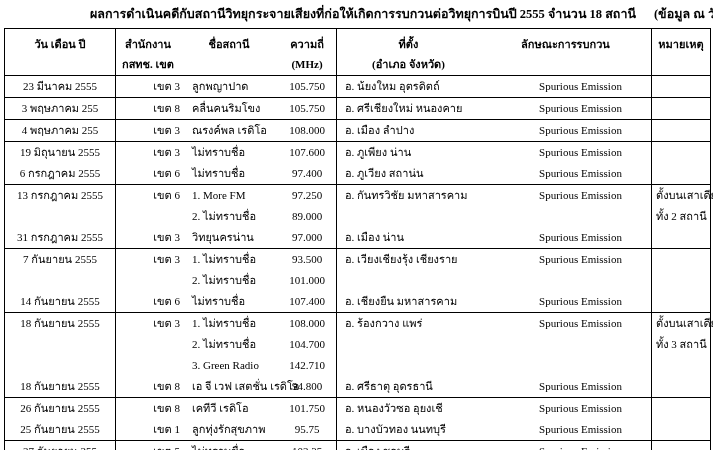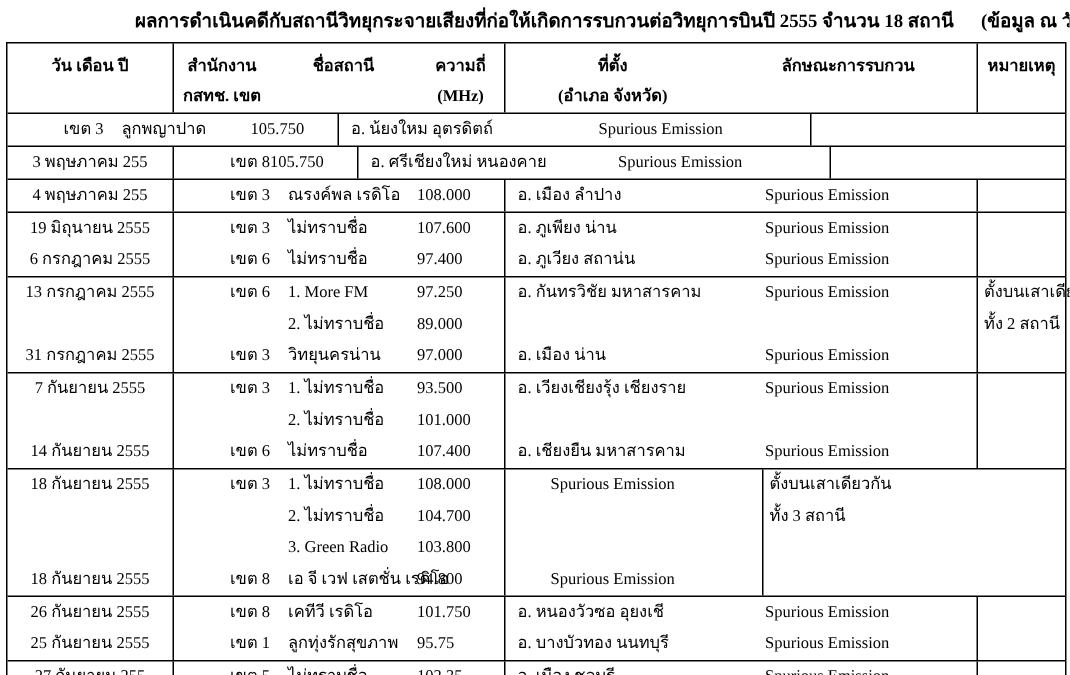--- a/index.html
+++ b/index.html
@@ -31,23 +31,23 @@
   .c-station{width:98px;}
   .c-freq{width:59px;}
   .c-location{width:143px;}
   .c-interference{width:172px;}
   .c-remark{width:58px;}
   .b-r{border-right:1px solid #000;}
   
   .col-date{text-align:center;}
   .col-office{text-align:right;}
   .col-station{padding-left:12px;}
-  .col-freq{}
+  .col-freq{text-align:center;}
   .col-location{padding-left:8px;}
-  .col-interference{padding-left:30px;}
+  .col-interference{padding-left:30px;text-align:center;}
   .col-remark{padding-left:4px;}
 </style>
 </head>
 <body>
 
 <div class="page">
 
   <div class="title-row">
     <span>ผลการดำเนินคดีกับสถานีวิทยุกระจายเสียงที่ก่อให้เกิดการรบกวนต่อวิทยุการบินปี 2555 จำนวน 18 สถานี</span><span class="title-note">(ข้อมูล ณ วันที่ 1 ต.ค. 2555)</span>
   </div>
@@ -80,20 +80,23 @@
         <div class="hline"></div>
       </div>
       <div class="hcol c-remark">
         <div class="hline">หมายเหตุ</div>
         <div class="hline"></div>
       </div>
     </div>
 
     <div>
         <div class="row">
+          <div class="col c-date b-r col-date">
+            <div class="line">23 มีนาคม 2555</div>
+          </div>
           <div class="col c-office col-office">
             <div class="line">เขต 3</div>
           </div>
           <div class="col c-station col-station">
             <div class="line">ลูกพญาปาด</div>
           </div>
           <div class="col c-freq b-r col-freq">
             <div class="line">105.750</div>
           </div>
           <div class="col c-location col-location">
@@ -105,20 +108,23 @@
           <div class="col c-remark col-remark">
             <div class="line"></div>
           </div>
         </div>
         <div class="row">
           <div class="col c-date b-r col-date">
             <div class="line">3 พฤษภาคม 255</div>
           </div>
           <div class="col c-office col-office">
             <div class="line">เขต 8</div>
+          </div>
+          <div class="col c-station col-station">
+            <div class="line">คลื่นคนริมโขง</div>
           </div>
           <div class="col c-freq b-r col-freq">
             <div class="line">105.750</div>
           </div>
           <div class="col c-location col-location">
             <div class="line">อ. ศรีเชียงใหม่ หนองคาย</div>
           </div>
           <div class="col c-interference b-r col-interference">
             <div class="line">Spurious Emission</div>
           </div>
@@ -268,22 +274,28 @@
           </div>
           <div class="col c-station col-station">
             <div class="line">1. ไม่ทราบชื่อ</div>
             <div class="line">2. ไม่ทราบชื่อ</div>
             <div class="line">3. Green Radio</div>
             <div class="line">เอ จี เวฟ เสตชั่น เรดิโอ</div>
           </div>
           <div class="col c-freq b-r col-freq">
             <div class="line">108.000</div>
             <div class="line">104.700</div>
-            <div class="line">103.800</div>
+            <div class="line">142.710</div>
             <div class="line">94.800</div>
+          </div>
+          <div class="col c-location col-location">
+            <div class="line">อ. ร้องกวาง แพร่</div>
+            <div class="line"></div>
+            <div class="line"></div>
+            <div class="line">อ. ศรีธาตุ อุดรธานี</div>
           </div>
           <div class="col c-interference b-r col-interference">
             <div class="line">Spurious Emission</div>
             <div class="line"></div>
             <div class="line"></div>
             <div class="line">Spurious Emission</div>
           </div>
           <div class="col c-remark col-remark">
             <div class="line">ตั้งบนเสาเดียวกัน</div>
             <div class="line">ทั้ง 3 สถานี</div>

